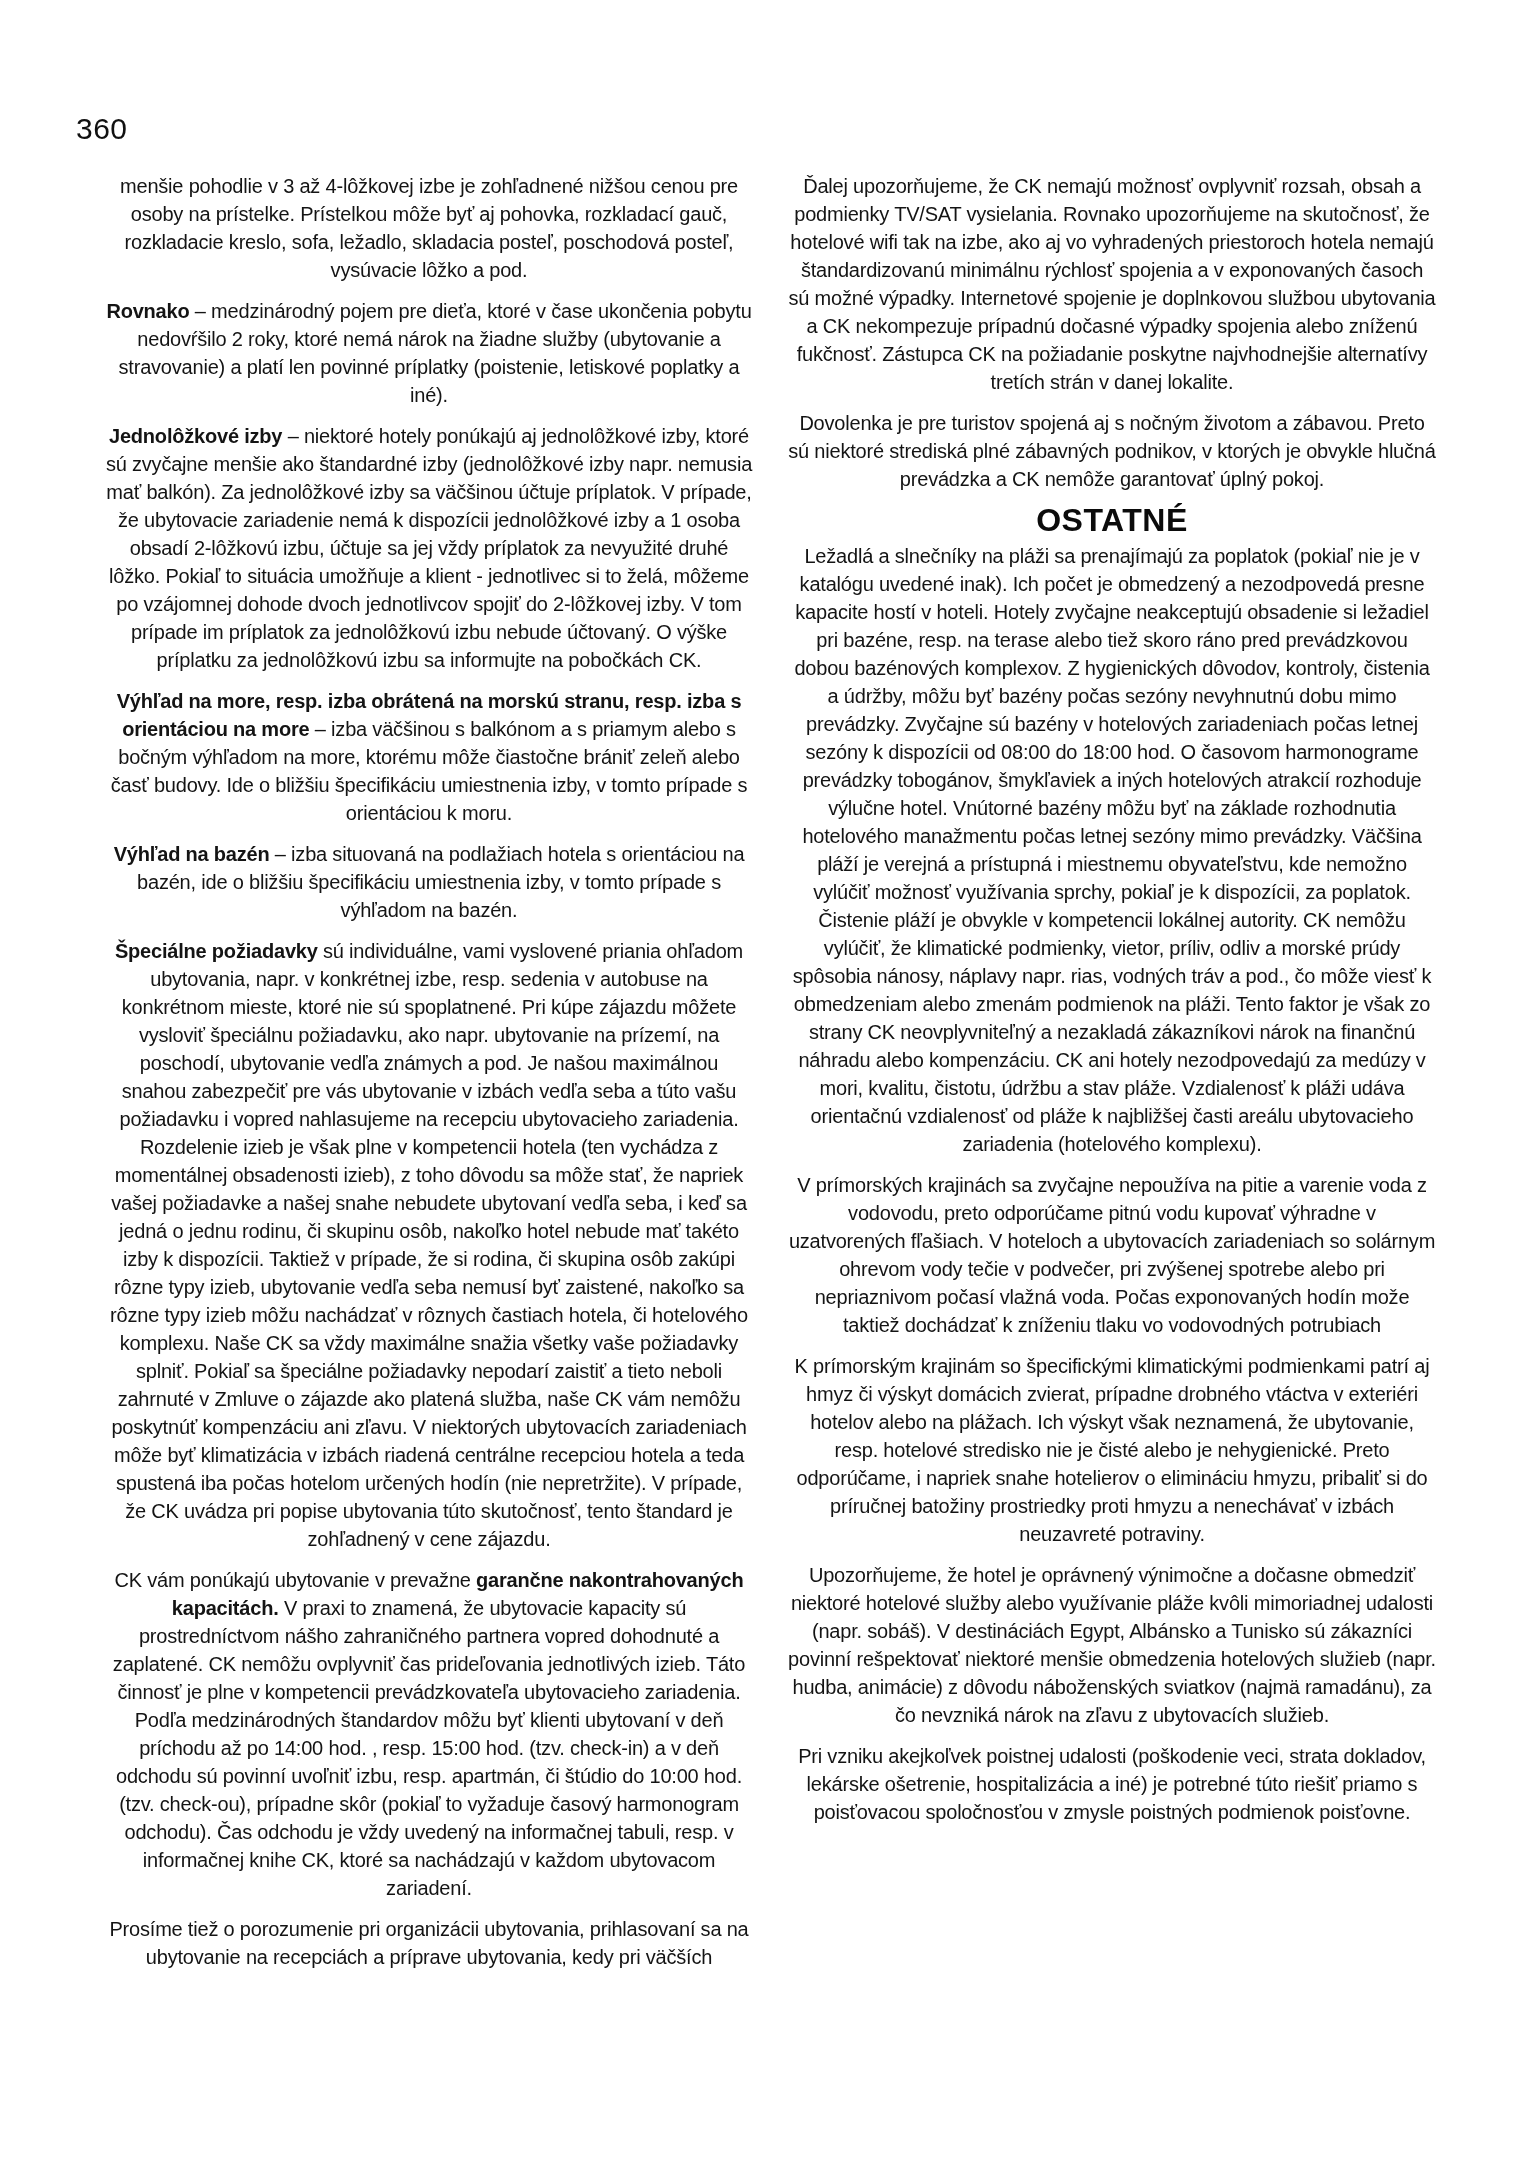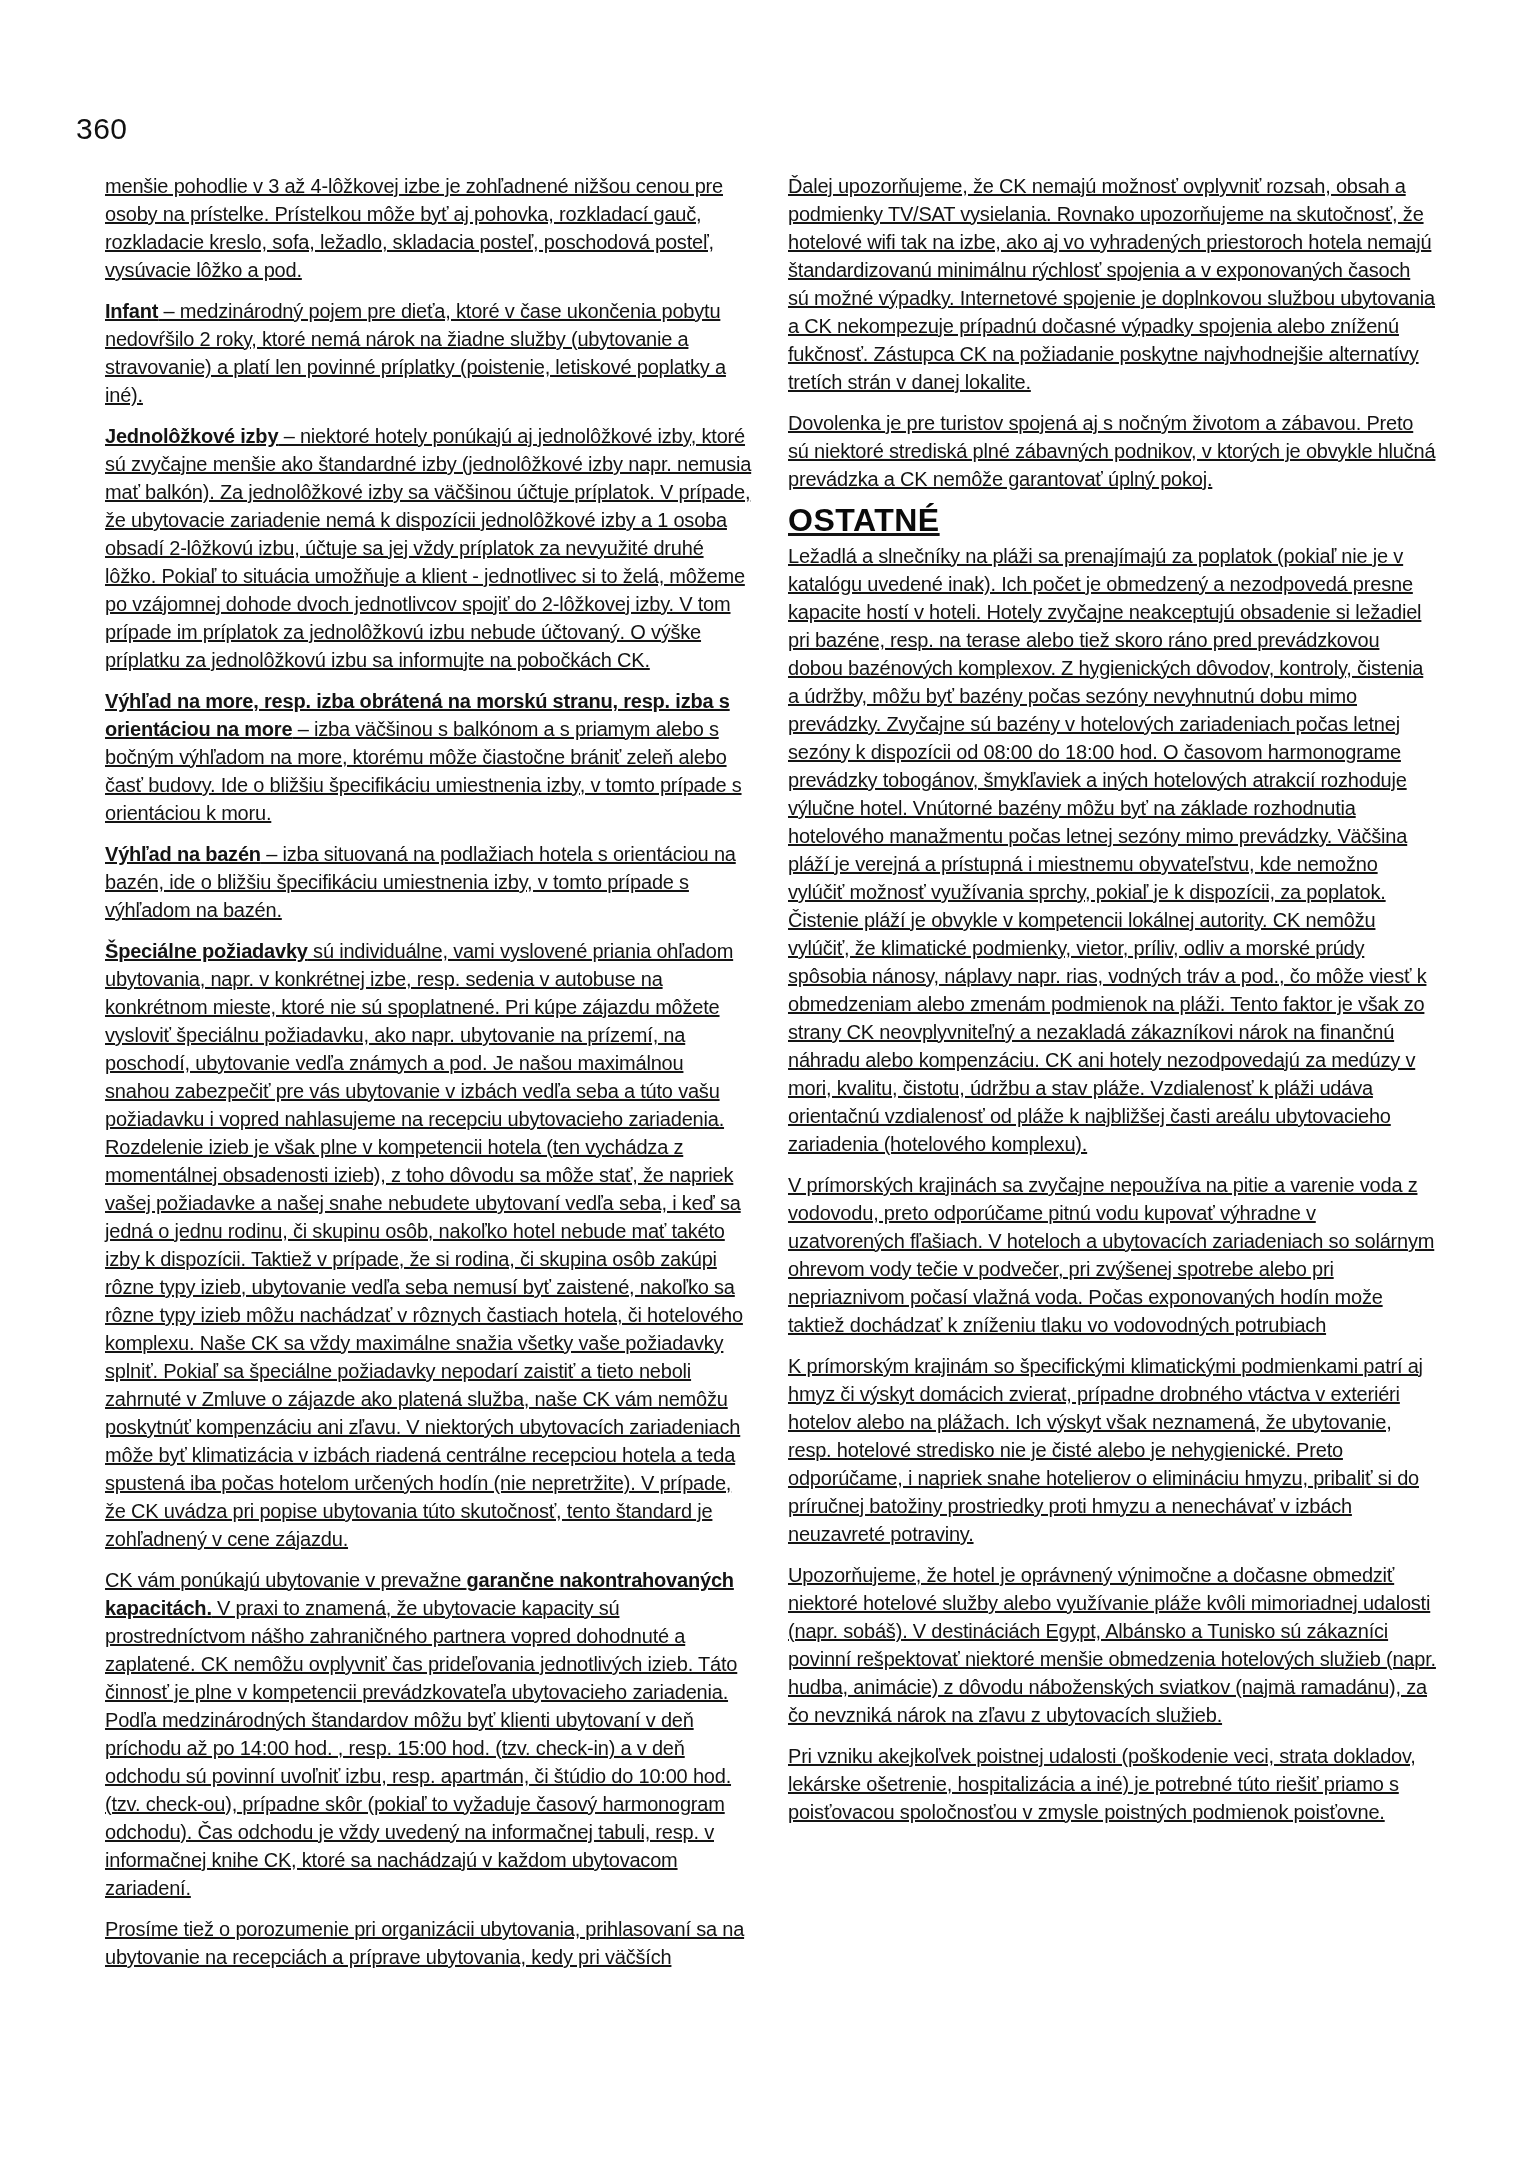--- a/index.html
+++ b/index.html
@@ -15,43 +15,42 @@
   .page-number{
     position:absolute;left:76px;top:112px;
     font-size:30px;font-weight:400;color:#111;
     letter-spacing:0.5px;
   }
   .col{
     position:absolute;top:172px;
     width:648px;
     font-size:20px;line-height:28px;
     letter-spacing:-0.2px;
-    text-align:left;
+    text-align:center;
     color:#141414;
-    text-decoration:underline;
   }
   .col-left{left:105px;}
   .col-right{left:788px;}
   .para{margin:0 0 13px 0;}
   .para .b{font-weight:700;}
   .section-heading{
     font-size:32px;font-weight:700;
     letter-spacing:0.5px;
     margin:12px 0 8px 0;
     color:#0b0b0b;
   }
 </style>
 </head>
 <body>
 
 <div class="page">
   <div class="page-number">360</div>
   <div class="col col-left">
       <p class="para"><span>menšie pohodlie v 3 až 4-lôžkovej izbe je zohľadnené nižšou cenou pre osoby na prístelke. Prístelkou môže byť aj pohovka, rozkladací gauč, rozkladacie kreslo, sofa, ležadlo, skladacia posteľ, poschodová posteľ, vysúvacie lôžko a pod.</span></p>
-      <p class="para"><span class="b">Infant</span><span> – medzinárodný pojem pre dieťa, ktoré v čase ukončenia pobytu nedovŕšilo 2 roky, ktoré nemá nárok na žiadne služby (ubytovanie a stravovanie) a platí len povinné príplatky (poistenie, letiskové poplatky a iné).</span></p>
+      <p class="para"><span class="b">Rovnako</span><span> – medzinárodný pojem pre dieťa, ktoré v čase ukončenia pobytu nedovŕšilo 2 roky, ktoré nemá nárok na žiadne služby (ubytovanie a stravovanie) a platí len povinné príplatky (poistenie, letiskové poplatky a iné).</span></p>
       <p class="para"><span class="b">Jednolôžkové izby</span><span> – niektoré hotely ponúkajú aj jednolôžkové izby, ktoré sú zvyčajne menšie ako štandardné izby (jednolôžkové izby napr. nemusia mať balkón). Za jednolôžkové izby sa väčšinou účtuje príplatok. V prípade, že ubytovacie zariadenie nemá k dispozícii jednolôžkové izby a 1 osoba obsadí 2-lôžkovú izbu, účtuje sa jej vždy príplatok za nevyužité druhé lôžko. Pokiaľ to situácia umožňuje a klient - jednotlivec si to želá, môžeme po vzájomnej dohode dvoch jednotlivcov spojiť do 2-lôžkovej izby. V tom prípade im príplatok za jednolôžkovú izbu nebude účtovaný. O výške príplatku za jednolôžkovú izbu sa informujte na pobočkách CK.</span></p>
       <p class="para"><span class="b">Výhľad na more, resp. izba obrátená na morskú stranu, resp. izba s orientáciou na more</span><span> – izba väčšinou s balkónom a s priamym alebo s bočným výhľadom na more, ktorému môže čiastočne brániť zeleň alebo časť budovy. Ide o bližšiu špecifikáciu umiestnenia izby, v tomto prípade s orientáciou k moru.</span></p>
       <p class="para"><span class="b">Výhľad na bazén</span><span> – izba situovaná na podlažiach hotela s orientáciou na bazén, ide o bližšiu špecifikáciu umiestnenia izby, v tomto prípade s výhľadom na bazén.</span></p>
       <p class="para"><span class="b">Špeciálne požiadavky</span><span> sú individuálne, vami vyslovené priania ohľadom ubytovania, napr. v konkrétnej izbe, resp. sedenia v autobuse na konkrétnom mieste, ktoré nie sú spoplatnené. Pri kúpe zájazdu môžete vysloviť špeciálnu požiadavku, ako napr. ubytovanie na prízemí, na poschodí, ubytovanie vedľa známych a pod. Je našou maximálnou snahou zabezpečiť pre vás ubytovanie v izbách vedľa seba a túto vašu požiadavku i vopred nahlasujeme na recepciu ubytovacieho zariadenia. Rozdelenie izieb je však plne v kompetencii hotela (ten vychádza z momentálnej obsadenosti izieb), z toho dôvodu sa môže stať, že napriek vašej požiadavke a našej snahe nebudete ubytovaní vedľa seba, i keď sa jedná o jednu rodinu, či skupinu osôb, nakoľko hotel nebude mať takéto izby k dispozícii. Taktiež v prípade, že si rodina, či skupina osôb zakúpi rôzne typy izieb, ubytovanie vedľa seba nemusí byť zaistené, nakoľko sa rôzne typy izieb môžu nachádzať v rôznych častiach hotela, či hotelového komplexu. Naše CK sa vždy maximálne snažia všetky vaše požiadavky splniť. Pokiaľ sa špeciálne požiadavky nepodarí zaistiť a tieto neboli zahrnuté v Zmluve o zájazde ako platená služba, naše CK vám nemôžu poskytnúť kompenzáciu ani zľavu. V niektorých ubytovacích zariadeniach môže byť klimatizácia v izbách riadená centrálne recepciou hotela a teda spustená iba počas hotelom určených hodín (nie nepretržite). V prípade, že CK uvádza pri popise ubytovania túto skutočnosť, tento štandard je zohľadnený v cene zájazdu.</span></p>
       <p class="para"><span>CK vám ponúkajú ubytovanie v prevažne </span><span class="b">garančne nakontrahovaných kapacitách.</span><span> V praxi to znamená, že ubytovacie kapacity sú prostredníctvom nášho zahraničného partnera vopred dohodnuté a zaplatené. CK nemôžu ovplyvniť čas prideľovania jednotlivých izieb. Táto činnosť je plne v kompetencii prevádzkovateľa ubytovacieho zariadenia. Podľa medzinárodných štandardov môžu byť klienti ubytovaní v deň príchodu až po 14:00 hod. , resp. 15:00 hod. (tzv. check-in) a v deň odchodu sú povinní uvoľniť izbu, resp. apartmán, či štúdio do 10:00 hod. (tzv. check-ou), prípadne skôr (pokiaľ to vyžaduje časový harmonogram odchodu). Čas odchodu je vždy uvedený na informačnej tabuli, resp. v informačnej knihe CK, ktoré sa nachádzajú v každom ubytovacom zariadení.</span></p>
       <p class="para"><span>Prosíme tiež o porozumenie pri organizácii ubytovania, prihlasovaní sa na ubytovanie na recepciách a príprave ubytovania, kedy pri väčších</span></p>
     </div>
   <div class="col col-right">
       <p class="para"><span>Ďalej upozorňujeme, že CK nemajú možnosť ovplyvniť rozsah, obsah a podmienky TV/SAT vysielania. Rovnako upozorňujeme na skutočnosť, že hotelové wifi tak na izbe, ako aj vo vyhradených priestoroch hotela nemajú štandardizovanú minimálnu rýchlosť spojenia a v exponovaných časoch sú možné výpadky. Internetové spojenie je doplnkovou službou ubytovania a CK nekompezuje prípadnú dočasné výpadky spojenia alebo zníženú fukčnosť. Zástupca CK na požiadanie poskytne najvhodnejšie alternatívy tretích strán v danej lokalite.</span></p>
       <p class="para"><span>Dovolenka je pre turistov spojená aj s nočným životom a zábavou. Preto sú niektoré strediská plné zábavných podnikov, v ktorých je obvykle hlučná prevádzka a CK nemôže garantovať úplný pokoj.</span></p>

